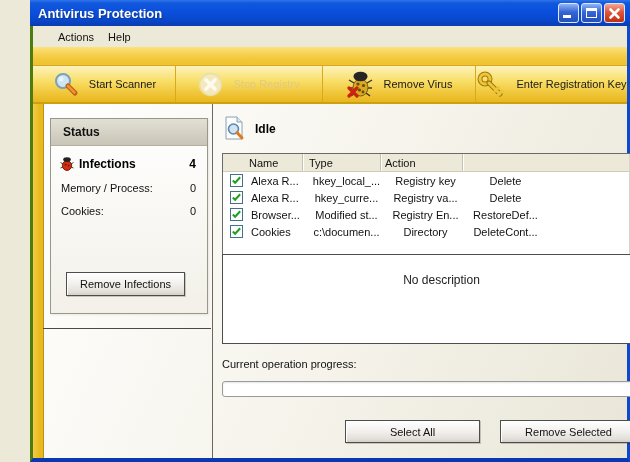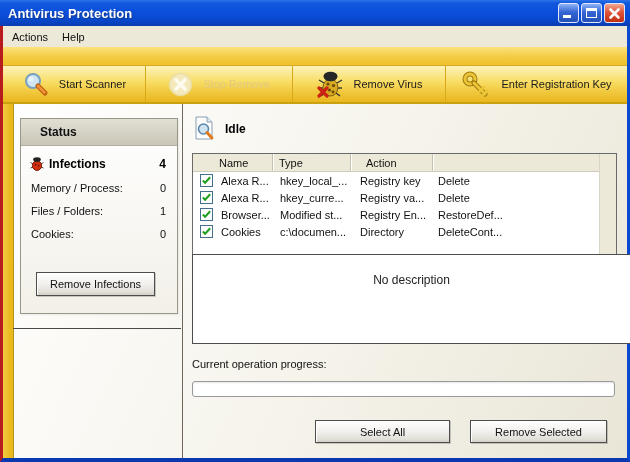--- a/index.html
+++ b/index.html
@@ -1,35 +1,35 @@
 <!DOCTYPE html>
 <html><head>
 <meta charset="utf-8">
 <style>
   * { margin:0; padding:0; box-sizing:border-box; }
   html,body { width:630px; height:462px; }
   body { font-family:"Liberation Sans", sans-serif; position:relative; overflow:hidden; background:#ece9d8; }
 
-  .window { position:absolute; inset:0; border-left:3px solid #b91c1c; border-right:3px solid #0b4ad0; border-bottom:4px solid #0a38b0; }
+  .window { position:absolute; inset:0; border-left:3px solid #4d7c0f; border-right:3px solid #0b4ad0; border-bottom:4px solid #0a38b0;margin-left:30px; }
 
   
   .titlebar { position:absolute; top:0; left:-3px; right:-3px; height:26px;
     background:linear-gradient(180deg,#2f74e8 0%,#1058dd 12%,#0b4fdc 45%,#0848ce 75%,#0a3cb0 100%);
     display:flex; align-items:center; padding-left:8px; }
   .titlebar .title { color:#fff; font-weight:bold; font-size:13px; text-shadow:1px 1px 1px #143a8c; }
   .tb-controls { position:absolute; right:5px; top:3px; display:flex; gap:2px; }
   .tb-btn { width:21px; height:20px; border-radius:3px; border:1px solid #dfe8fa; position:relative; }
   .tb-btn.minmax { background:linear-gradient(180deg,#8fb4f4 0%,#3565d5 45%,#2451b8 100%); }
   .tb-btn.close { background:linear-gradient(180deg,#f4a893 0%,#e0543a 45%,#c03010 100%); }
   .glyph-min { position:absolute; left:4px; bottom:4px; width:8px; height:3px; background:#fff; }
   .glyph-max { position:absolute; left:4px; top:4px; width:11px; height:10px; border:1px solid #fff; border-top-width:3px; }
   .tb-btn svg { position:absolute; left:3px; top:3px; }
 
   
-  .menubar { position:absolute; top:26px; left:0; right:0; height:21px; background:#ece9d8; display:flex; align-items:center; padding-left:2px; }
+  .menubar { position:absolute; top:26px; left:0; right:0; height:21px; background:#ece9d8; display:flex; align-items:center; padding-left:18px; }
   .menu-item { font-size:11px; color:#111; padding:3px 7px; }
 
   
   .toolbar-top { position:absolute; top:47px; left:0; right:0; height:19px;
     background:linear-gradient(180deg,#fbe27a 0%,#f3c93e 60%,#eec32d 100%); border-bottom:1px solid #d8a825; }
   .toolbar { position:absolute; top:66px; left:0; right:0; height:38px; display:flex;
     background:linear-gradient(180deg,#fdf3bc 0%,#f8dc62 45%,#f0c63a 75%,#e9b71f 100%);
     border-bottom:2px solid #caa10e; }
   .tool-btn { display:flex; align-items:center; justify-content:center; gap:10px; border-right:1px solid #d9a91a; cursor:default; }
   .tool-btn:last-child { border-right:none; }
@@ -41,42 +41,42 @@
   .content { position:absolute; top:104px; left:0; right:0; bottom:0;
     background:linear-gradient(115deg,#ffffff 0%,#f5f3ea 55%,#e9e6d8 100%); }
   .gold-strip { position:absolute; left:0; top:0; bottom:0; width:11px;
     background:linear-gradient(90deg,#f2cb45,#e9b91e 70%); border-right:1px solid #b99315; }
   .sidebar-divider { position:absolute; left:179px; top:0; bottom:0; width:1px; background:#6e665a; }
 
   
   .status-panel { position:absolute; left:17px; top:14px; width:158px; height:196px;
     border:1px solid #999788; background:linear-gradient(180deg,#ffffff,#f2f0e8); box-shadow:1px 1px 2px rgba(0,0,0,0.08); }
   .panel-header { height:27px; background:linear-gradient(180deg,#e2dfd4,#c9c6b8); border-bottom:1px solid #b2afa0;
-    display:flex; align-items:center; padding-left:19px; font-weight:bold; font-size:12px; color:#111; }
+    display:flex; align-items:center; padding-left:12px; font-weight:bold; font-size:12px; color:#111; }
   .infections-row { margin:11px 11px 0 9px; display:flex; align-items:center; gap:5px; font-weight:bold; font-size:12px; }
   .infections-row .val { margin-left:auto; }
   .status-row { margin:11px 11px 0 10px; display:flex; font-size:11px; color:#111; }
   .status-row .val { margin-left:auto; }
   .xp-btn { background:linear-gradient(180deg,#ffffff 0%,#f2f0ed 50%,#e3e0da 85%,#d4d0c8 100%);
     border:1px solid #4d4d4d; box-shadow:inset 1px 1px 0 #fff, 1px 1px 0 rgba(0,0,0,0.18);
     font-family:"Liberation Sans",sans-serif; font-size:11px; color:#111; display:flex; align-items:center; justify-content:center; cursor:default; }
   .remove-infections { position:absolute; left:15px; top:153px; width:119px; height:24px; }
   .sidebar-line { position:absolute; left:10px; top:224px; width:168px; height:1px; background:#4a4a4a; }
 
   
   .main { position:absolute; left:180px; right:0; top:0; bottom:0; }
   .idle-row { position:absolute; left:12px; top:12px; display:flex; align-items:center; gap:9px; font-weight:bold; font-size:12px; }
 
   .grid { position:absolute; left:9px; top:49px; width:425px; height:105px; border:1px solid #6a6a6a; background:#fff; overflow:hidden; }
   .grid-scrollstrip { position:absolute; right:0; top:0; bottom:0; width:17px; background:#ece9d8; border-left:1px solid #d8d5c6; }
   .grid-header { height:18px; background:#ece9d8; display:flex; align-items:center; border-bottom:1px solid #cfccbc; }
   .gh-cell { font-size:11px; color:#111; height:100%; display:flex; align-items:center; border-right:1px solid #c6c2ae; box-shadow:1px 0 0 #fff; }
-  .gh-0 { width:80px; padding-left:26px; } .gh-1 { width:80px; padding-left:7px; } .gh-2 { width:78px; padding-left:6px; } .gh-3 { width:82px; padding-left:15px;text-align:right; }
+  .gh-0 { width:80px; padding-left:26px; } .gh-1 { width:80px; padding-left:7px; } .gh-2 { width:78px; padding-left:6px; } .gh-3 { width:82px; padding-left:4px;text-align:right; }
   .grid-row { height:17px; display:flex; align-items:center; font-size:11px; color:#111; }
-  .gc { overflow:hidden; white-space:nowrap; }
+  .gc { overflow:hidden; white-space:nowrap;text-align:center; }
   .gc-0 { width:80px; padding-left:7px; display:flex; align-items:center; gap:8px; }
   .gc-1 { width:80px; padding-left:7px; } .gc-2 { width:78px; padding-left:7px; } .gc-3 { width:82px; padding-left:7px; }
   .checkbox { width:13px; height:13px; min-width:13px; background:#fff; border:1px solid #44708e; display:flex; align-items:center; justify-content:center; }
 
   
   .desc-box { position:absolute; left:9px; top:150px; width:456px; height:90px; border:1px solid #4d4d4d; background:#fff; }
   .desc-text { position:absolute; top:18px; left:0; right:17px; text-align:center; font-size:12px; color:#222; }
   .scrollbar { position:absolute; right:0; top:0; bottom:0; width:17px; background:#f2f0e4; border-left:1px solid #d5d2c2; }
   .scroll-btn { position:absolute; left:1px; width:14px; height:15px; background:linear-gradient(180deg,#fdfdfb,#e8e5d8);
     border:1px solid #b5b1a0; border-radius:2px; display:flex; align-items:center; justify-content:center; }
@@ -127,21 +127,21 @@
         <line x1="16" y1="15" x2="22.5" y2="21.5" stroke="#ef9438" stroke-width="2.5" stroke-linecap="round"></line>
       </svg>
       <span class="tool-label">Start Scanner</span>
     </div>
 
     <div class="tool-btn tb-sec1 disabled">
       <svg width="25" height="25" viewBox="0 0 25 25">
         <circle cx="12.5" cy="12.5" r="11" fill="#f4e9bc" stroke="#eadfa2" stroke-width="1.5"></circle>
         <path d="M8 8 L17 17 M17 8 L8 17" stroke="#fdfaf0" stroke-width="3.6" stroke-linecap="round"></path>
       </svg>
-      <span class="tool-label">Stop Remove</span>
+      <span class="tool-label">Stop Registry</span>
     </div>
 
     <div class="tool-btn tb-sec2">
       <svg width="28" height="28" viewBox="0 0 28 28">
         <g stroke="#333" stroke-width="1.4">
           <line x1="8" y1="13" x2="3" y2="10"></line>
             <line x1="8" y1="18" x2="3" y2="18"></line>
             <line x1="9" y1="23" x2="5" y2="26"></line>
           <line x1="21" y1="13" x2="26" y2="10"></line>
             <line x1="21" y1="18" x2="26" y2="18"></line>
@@ -192,24 +192,20 @@
           <ellipse cx="7" cy="2.6" rx="3.8" ry="2.3" fill="#222"></ellipse>
         </svg>
         <span>Infections</span>
         <span class="val">4</span>
       </div>
       <div class="status-row">
         <span>Memory / Process:</span>
         <span class="val">0</span>
       </div>
       <div class="status-row">
-        <span>Files / Folders:</span>
-        <span class="val">1</span>
-      </div>
-      <div class="status-row">
         <span>Cookies:</span>
         <span class="val">0</span>
       </div>
       <div class="xp-btn remove-infections">Remove Infections</div>
     </div>
     <div class="sidebar-line"></div>
 
     <div class="main">
 
       <div class="idle-row">

